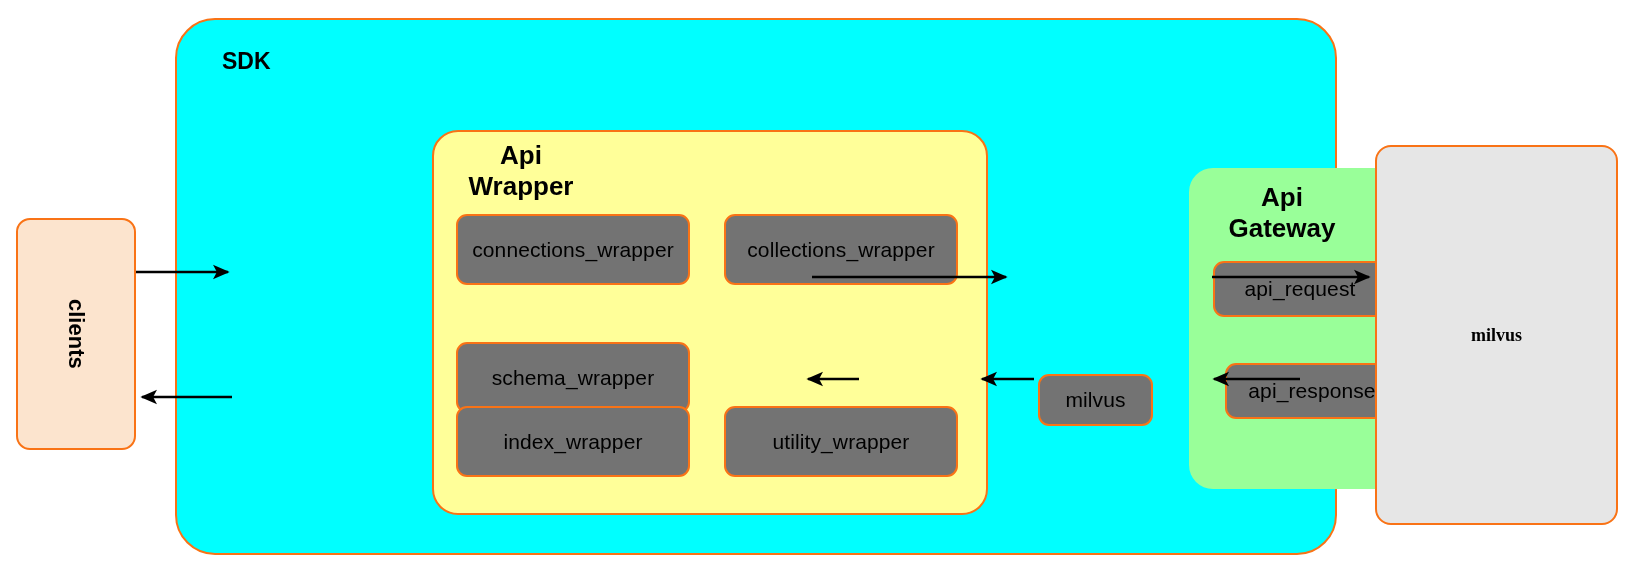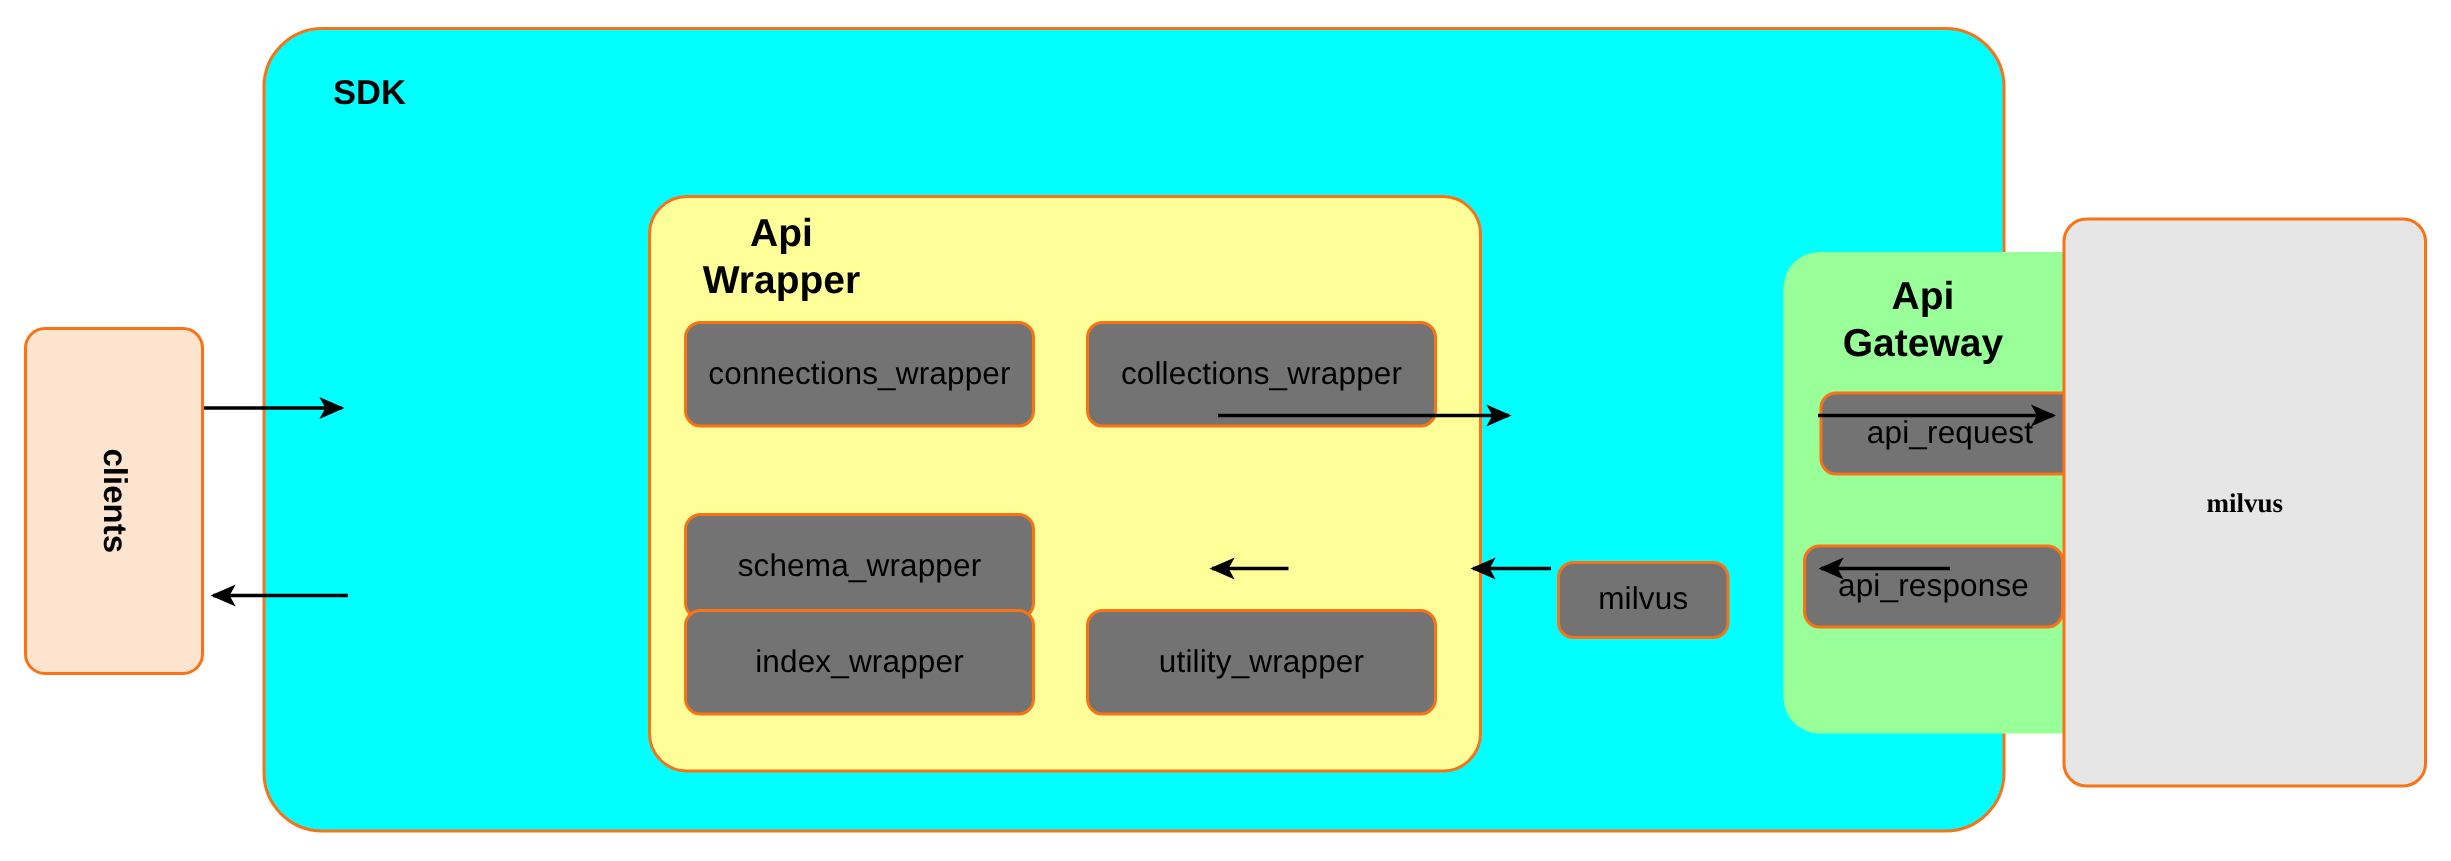--- a/index.html
+++ b/index.html
@@ -98,21 +98,21 @@
   .wrap-box { width: 234px; height: 71px; }
   .col-a { left: 22px; }
   .col-b { left: 290px; }
   .row-1 { top: 82px; }
   .row-2 { top: 178px; margin-top: 32px; }
   .row-3 { top: 274px; }
 
   
   .gw-box { width: 174px; height: 56px; }
   #api-request-box  { left: 24px; top: 93px; }
-  #api-response-box { left: 13px; top: 195px; }
+  #api-response-box { left: 36px; top: 195px; }
 
   
   #checker-box {
     left: 861px;
     top: 354px;
     width: 115px;
     height: 52px;
   }
   
   #clients-box {

